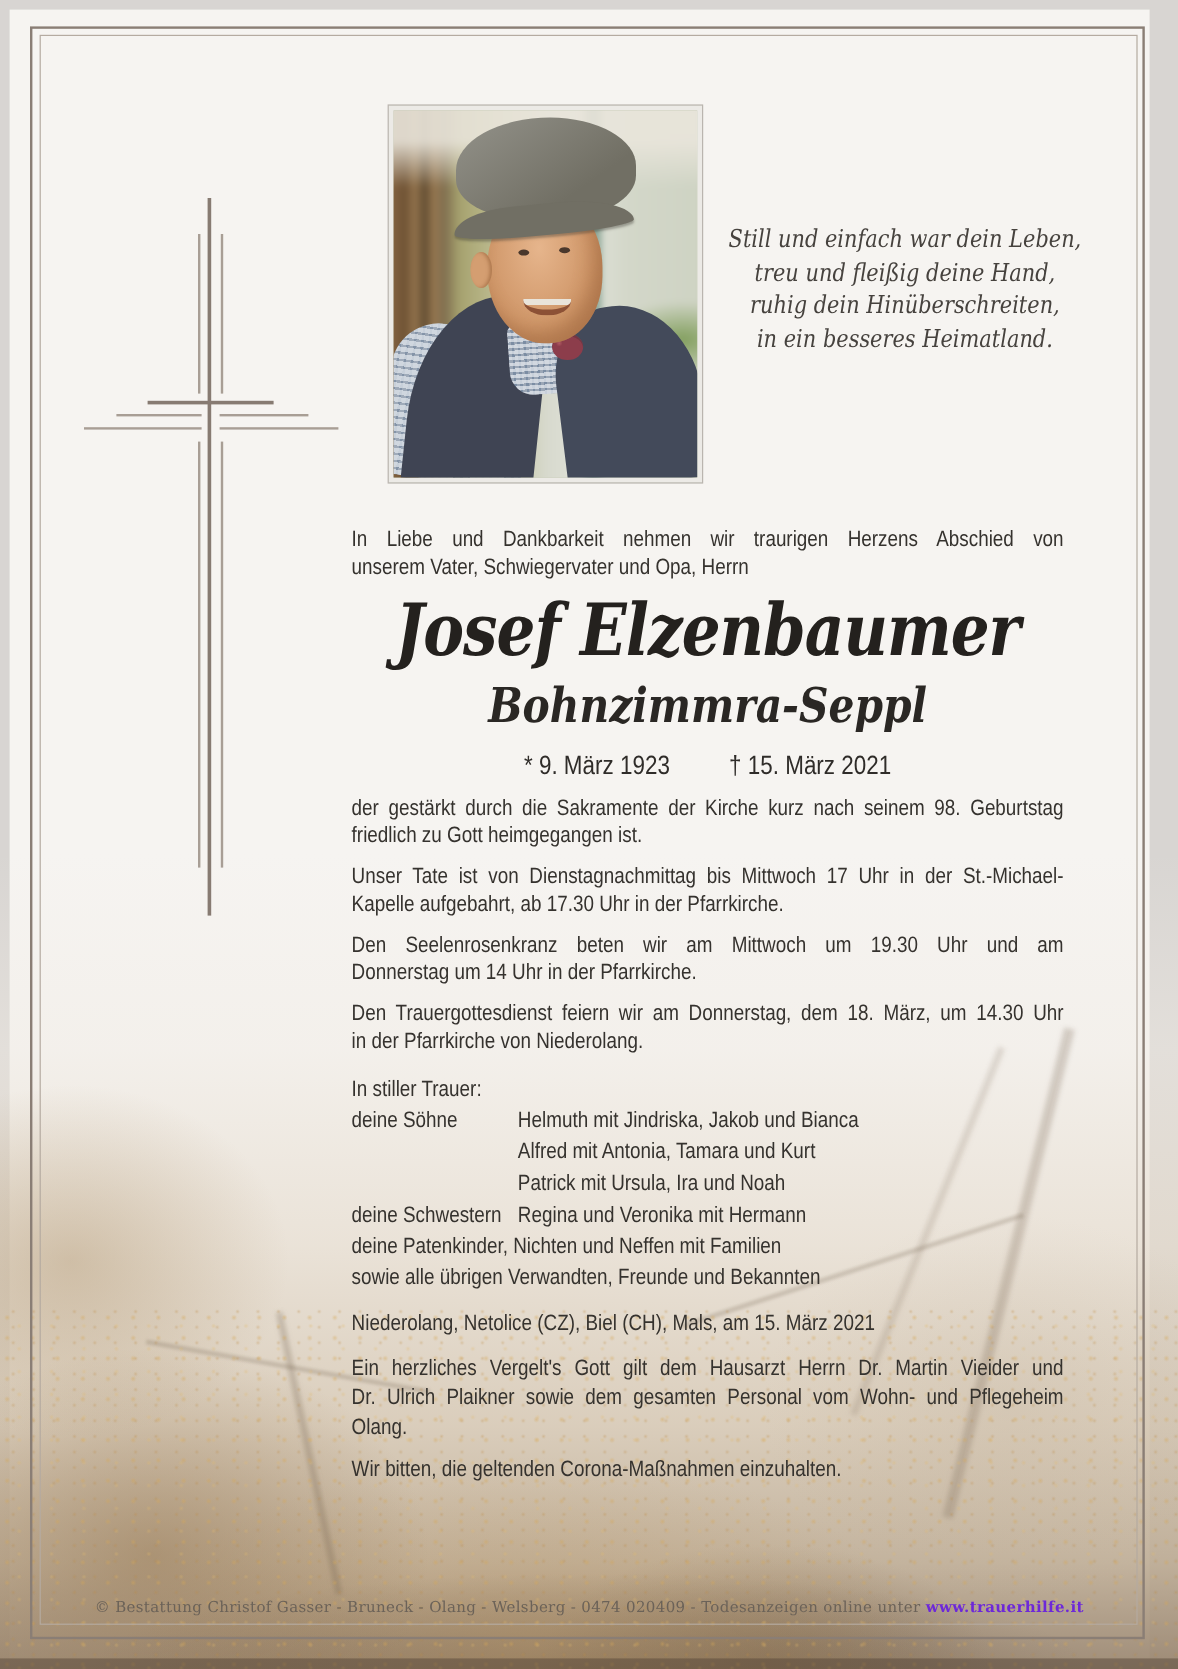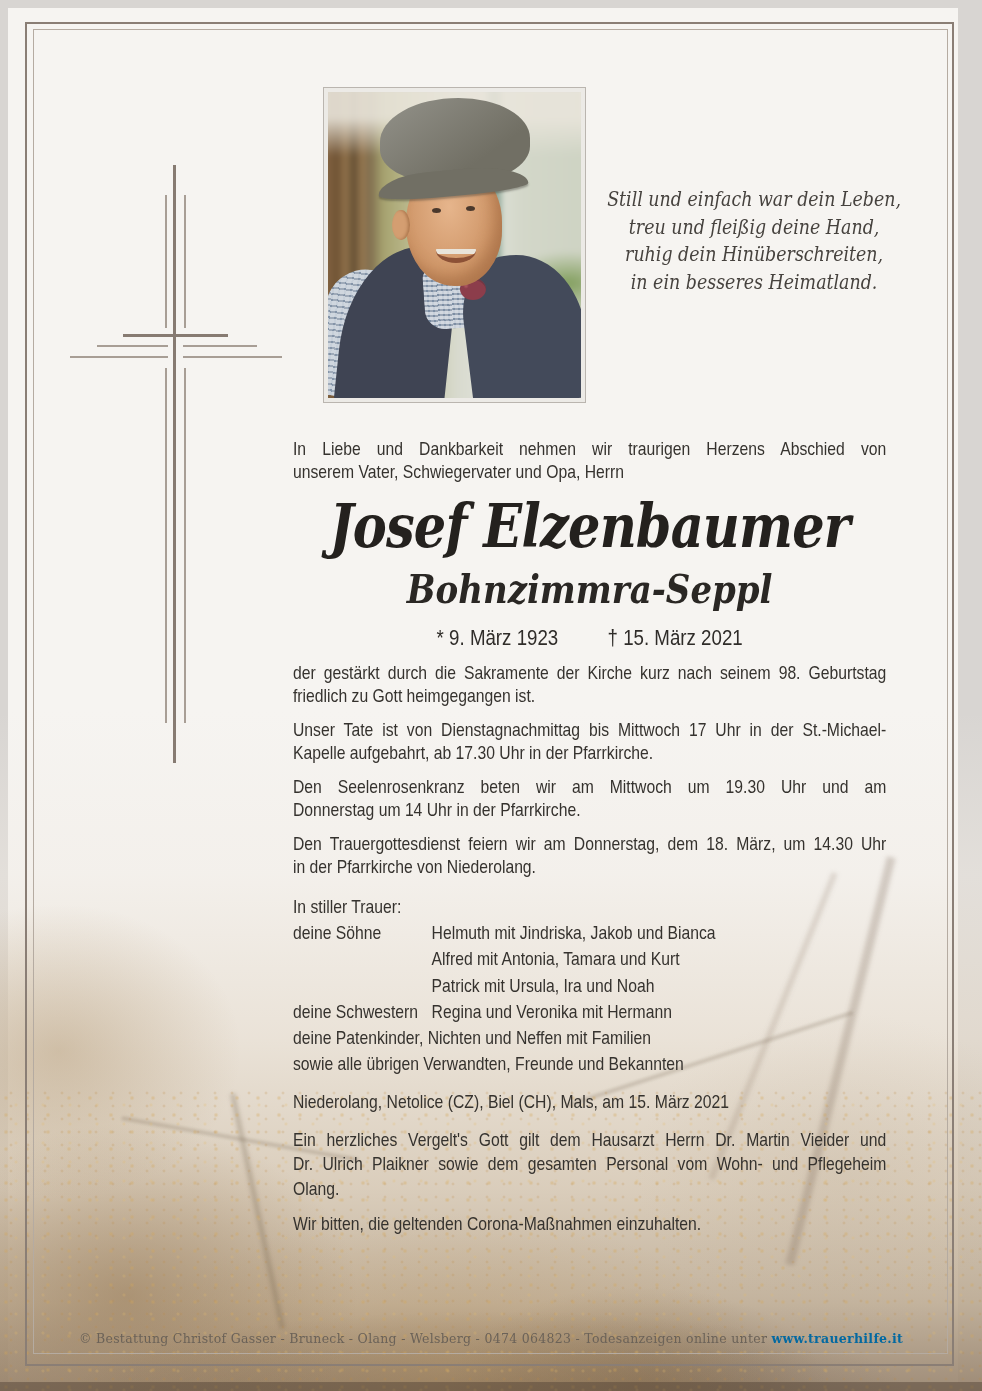--- a/index.html
+++ b/index.html
@@ -107,21 +107,21 @@
   .par{margin-top:11px;}
   .p1{margin-top:9px;}
   .trauer-title{margin-top:16px;line-height:26px;}
   .mrow{display:grid;grid-template-columns:163px 1fr;line-height:26.3px;}
   .mline{line-height:26.3px;}
   .place-date{margin-top:11px;line-height:26px;}
   .thanks{margin-top:13px;line-height:24.5px;}
   .corona{margin-top:11px;line-height:24px;}
   .footer{position:absolute;left:60px;right:60px;top:1331px;z-index:4;text-align:center;
     font-family:"DejaVu Serif",serif;font-size:12.5px;color:#6b6258;letter-spacing:.3px;}
-  .footer b{color:#0369a1;}
+  .footer b{color:#6d28d9;}
 </style>
 </head>
 <body>
 
 <div class="page">
   <div class="card"></div>
 
   <div class="landscape">
     <div class="trunk t1"></div>
     <div class="trunk t2"></div>
@@ -223,15 +223,15 @@
     <div class="thanks">
       <div class="line-j">Ein herzliches Vergelt's Gott gilt dem Hausarzt Herrn Dr. Martin Vieider und</div>
       <div class="line-j">Dr. Ulrich Plaikner sowie dem gesamten Personal vom Wohn- und Pflegeheim</div>
       <div>Olang.</div>
     </div>
 
     <div class="corona">Wir bitten, die geltenden Corona-Maßnahmen einzuhalten.</div>
   </div>
 
   <div class="footer">
-    <span>© Bestattung Christof Gasser - Bruneck - Olang - Welsberg - 0474 064823 - Todesanzeigen online unter </span><b>www.trauerhilfe.it</b>
+    <span>© Bestattung Christof Gasser - Bruneck - Olang - Welsberg - 0474 020409 - Todesanzeigen online unter </span><b>www.trauerhilfe.it</b>
   </div>
 </div>
 
 </body></html>

